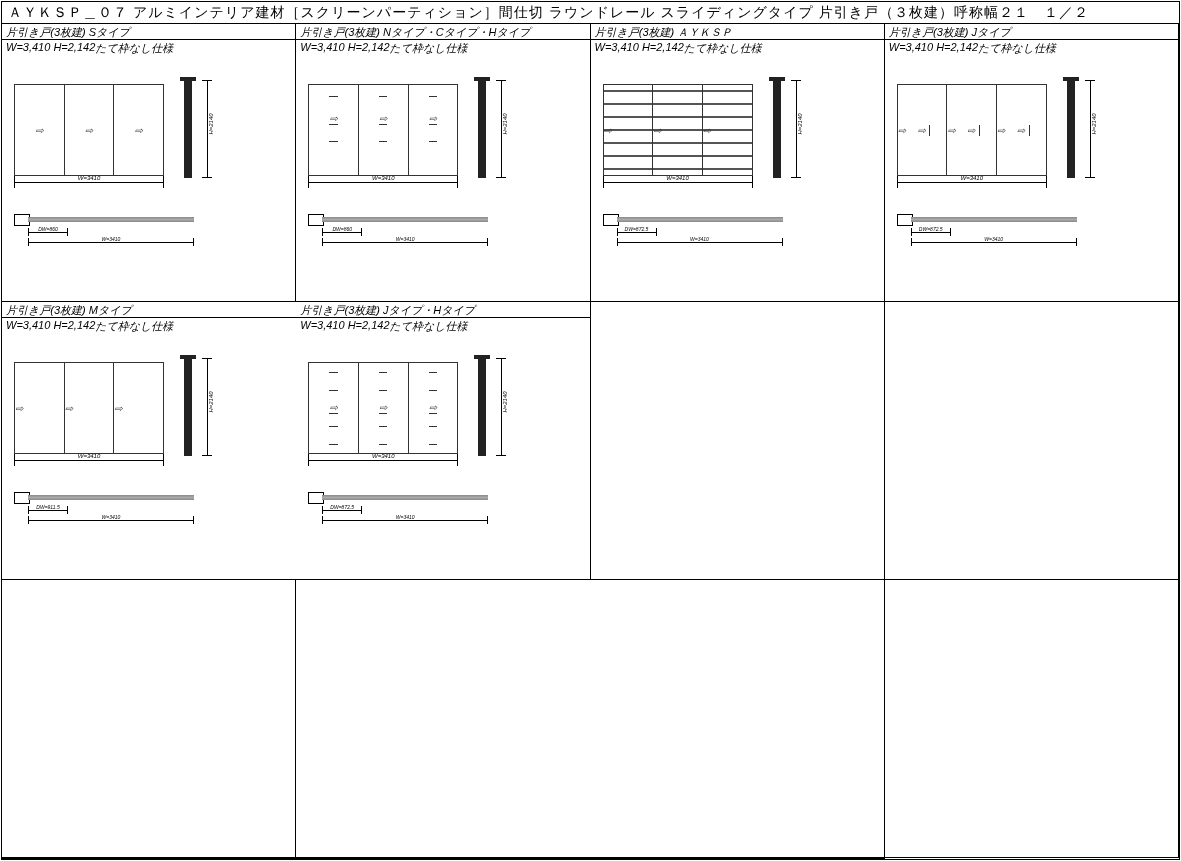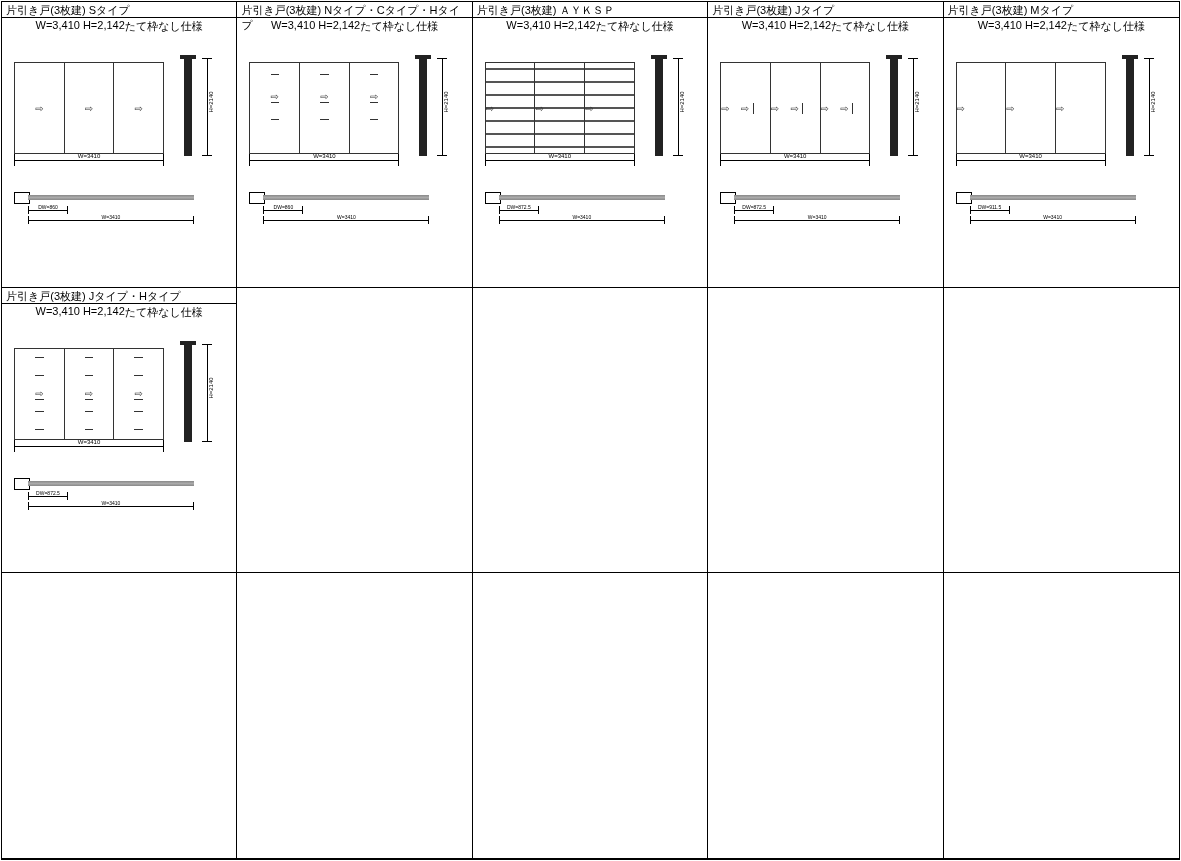--- a/index.html
+++ b/index.html
@@ -25,39 +25,40 @@
     padding: 2px 6px;
     font-size: 14px;
     letter-spacing: 1px;
     height: 22px;
     display: flex;
     align-items: center;
   }
   .grid {
     flex: 1;
     display: grid;
-    grid-template-columns: repeat(5, 1fr);
+    grid-template-columns: repeat(4, 1fr);
     grid-template-rows: repeat(3, 1fr);
+    font-style: italic;
   }
   .cell {
     border-right: 1px solid #000;
     border-bottom: 1px solid #000;
     position: relative;
     overflow: hidden;
   }
   .cell:nth-child(5n) { border-right: none; }
   .cell-header {
     border-bottom: 1px solid #000;
     padding: 1px 4px;
     height: 16px;
     font-size: 11px;
   }
   .cell-sub {
     display: flex;
-    justify-content: center;
+    justify-content: flex-start;
     padding: 1px 4px;
     height: 16px;
     font-size: 11px;
   }
   .drawing-area {
     position: absolute;
     top: 34px;
     left: 0;
     right: 0;
     bottom: 0;
@@ -139,20 +140,21 @@
   .plan-view .stop::before { content:""; position:absolute; top:2px; left:0; width:14px; height:10px; border:1px solid #000; }
   .plan-dim { position:relative; width:180px; margin-left:8px; }
   .plan-dim .seg { position:absolute; top:0; height:8px; border-left:1px solid #000; border-right:1px solid #000; }
   .plan-dim .seg::before { content:""; position:absolute; top:4px; left:0; right:0; height:1px; background:#000; }
   .plan-dim .seg .lbl { position:absolute; left:0; right:0; top:-2px; text-align:center; font-size:5px; }
 </style>
 </head>
 <body>
 
 <div class="outer">
+  <div class="title-row">ＡＹＫＳＰ＿０７ アルミインテリア建材［スクリーンパーティション］間仕切 ラウンドレール スライディングタイプ 片引き戸（３枚建）呼称幅２１　１／２</div>
   <div class="grid" id="grid">
   <div class="cell">
     <div class="cell-header">片引き戸(3枚建) Sタイプ</div>
     <div class="cell-sub">
       <span>W=3,410 H=2,142</span>
       <span>たて枠なし仕様</span>
     </div>
     <div class="drawing-area">
       <div class="front-view">
         <div class="panel">

